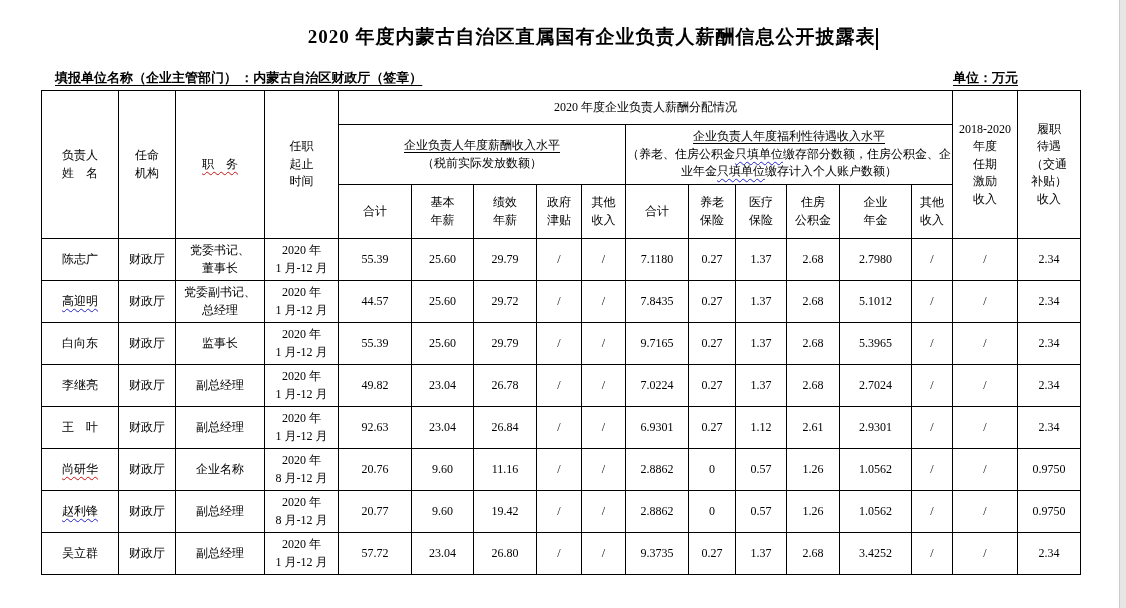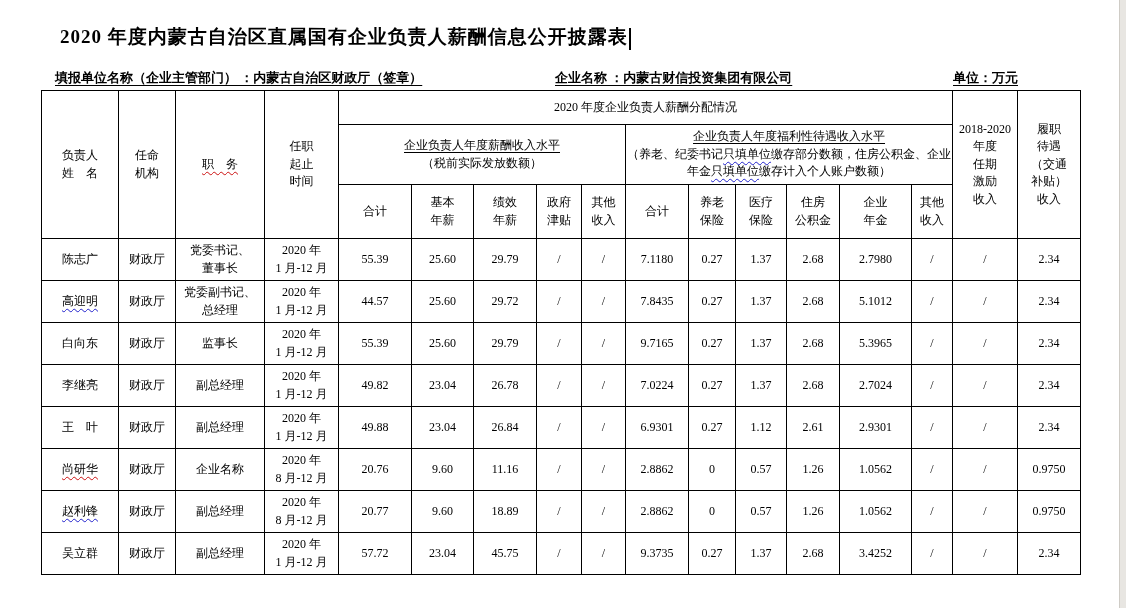--- a/index.html
+++ b/index.html
@@ -1,21 +1,21 @@
 <!DOCTYPE html>
 <html><head>
 <meta charset="utf-8">
 <style>
   html,body{margin:0;padding:0;background:#fff;}
   .doc{
     position:relative;width:1126px;height:608px;background:#ffffff;overflow:hidden;
     font-family:"Liberation Serif","DejaVu Serif",serif;color:#000;
   }
   .title{
-    position:absolute;top:24px;left:60px;right:0;text-align:left;
+    position:absolute;top:24px;left:60px;right:0;text-align:center;
     font-size:19px;font-weight:bold;letter-spacing:1px;white-space:nowrap;
   }
   .caret{display:inline-block;width:2px;height:22px;background:#000;vertical-align:middle;margin-left:1px;}
   .meta{position:absolute;top:69px;left:0;width:1126px;height:20px;font-size:13px;font-weight:bold;}
   .meta span{position:absolute;white-space:nowrap;text-decoration:underline;text-underline-offset:3px;}
   .meta .m1{left:55px;}
   .meta .m2{left:555px;}
   .meta .m3{left:953px;text-decoration:underline;}
   table.grid{
     position:absolute;left:41px;top:90px;width:1039px;
@@ -40,21 +40,20 @@
 </style>
 </head>
 <body>
 
 <div class="doc">
 
   <div class="title"><span>2020 年度内蒙古自治区直属国有企业负责人薪酬信息公开披露表</span><span class="caret"></span></div>
 
   <div class="meta">
     <span class="m1">填报单位名称（企业主管部门） ：内蒙古自治区财政厅（签章）</span>
-    <span class="m2">企业名称 ：内蒙古财信投资集团有限公司</span>
     <span class="m3">单位：万元</span>
   </div>
 
   <table class="grid">
     <colgroup>
       <col style="width:77px">
         <col style="width:57px">
         <col style="width:89px">
         <col style="width:74px">
       <col style="width:73px">
@@ -93,21 +92,21 @@
 补贴）
 收入</th>
       </tr>
       <tr class="hr2">
         <th colspan="5" class="grp">
           <span class="t u">企业负责人年度薪酬收入水平</span><br>
           <span class="t">（税前实际发放数额）</span>
         </th>
         <th colspan="6" class="grp">
           <span class="t u">企业负责人年度福利性待遇收入水平</span><br>
-          <span class="t"><span>（养老、纪委书记</span><span class="wavy-blue">只填单位</span><span>缴存部分数额，住房公积金、企业年金</span><span class="wavy-blue">只填单位</span><span>缴存计入个人账户数额）</span></span>
+          <span class="t"><span>（养老、住房公积金</span><span class="wavy-blue">只填单位</span><span>缴存部分数额，住房公积金、企业年金</span><span class="wavy-blue">只填单位</span><span>缴存计入个人账户数额）</span></span>
         </th>
       </tr>
       <tr class="hr3">
         <th class="pre">合计</th>
         <th class="pre">基本
 年薪</th>
         <th class="pre">绩效
 年薪</th>
         <th class="pre">政府
 津贴</th>
@@ -208,21 +207,21 @@
           <td>/</td>
           <td>/</td>
           <td>2.34</td>
         </tr>
         <tr>
           <td class="name-cell">王　叶</td>
           <td>财政厅</td>
           <td class="pre">副总经理</td>
           <td class="pre">2020 年
 1 月-12 月</td>
-          <td>49.88</td>
+          <td>92.63</td>
           <td>23.04</td>
           <td>26.84</td>
           <td>/</td>
           <td>/</td>
           <td>6.9301</td>
           <td>0.27</td>
           <td>1.12</td>
           <td>2.61</td>
           <td>2.9301</td>
           <td>/</td>
@@ -250,41 +249,41 @@
           <td>0.9750</td>
         </tr>
         <tr>
           <td class="name-cell wavy-blue">赵利锋</td>
           <td>财政厅</td>
           <td class="pre">副总经理</td>
           <td class="pre">2020 年
 8 月-12 月</td>
           <td>20.77</td>
           <td>9.60</td>
-          <td>18.89</td>
+          <td>19.42</td>
           <td>/</td>
           <td>/</td>
           <td>2.8862</td>
           <td>0</td>
           <td>0.57</td>
           <td>1.26</td>
           <td>1.0562</td>
           <td>/</td>
           <td>/</td>
           <td>0.9750</td>
         </tr>
         <tr>
           <td class="name-cell">吴立群</td>
           <td>财政厅</td>
           <td class="pre">副总经理</td>
           <td class="pre">2020 年
 1 月-12 月</td>
           <td>57.72</td>
           <td>23.04</td>
-          <td>45.75</td>
+          <td>26.80</td>
           <td>/</td>
           <td>/</td>
           <td>9.3735</td>
           <td>0.27</td>
           <td>1.37</td>
           <td>2.68</td>
           <td>3.4252</td>
           <td>/</td>
           <td>/</td>
           <td>2.34</td>

